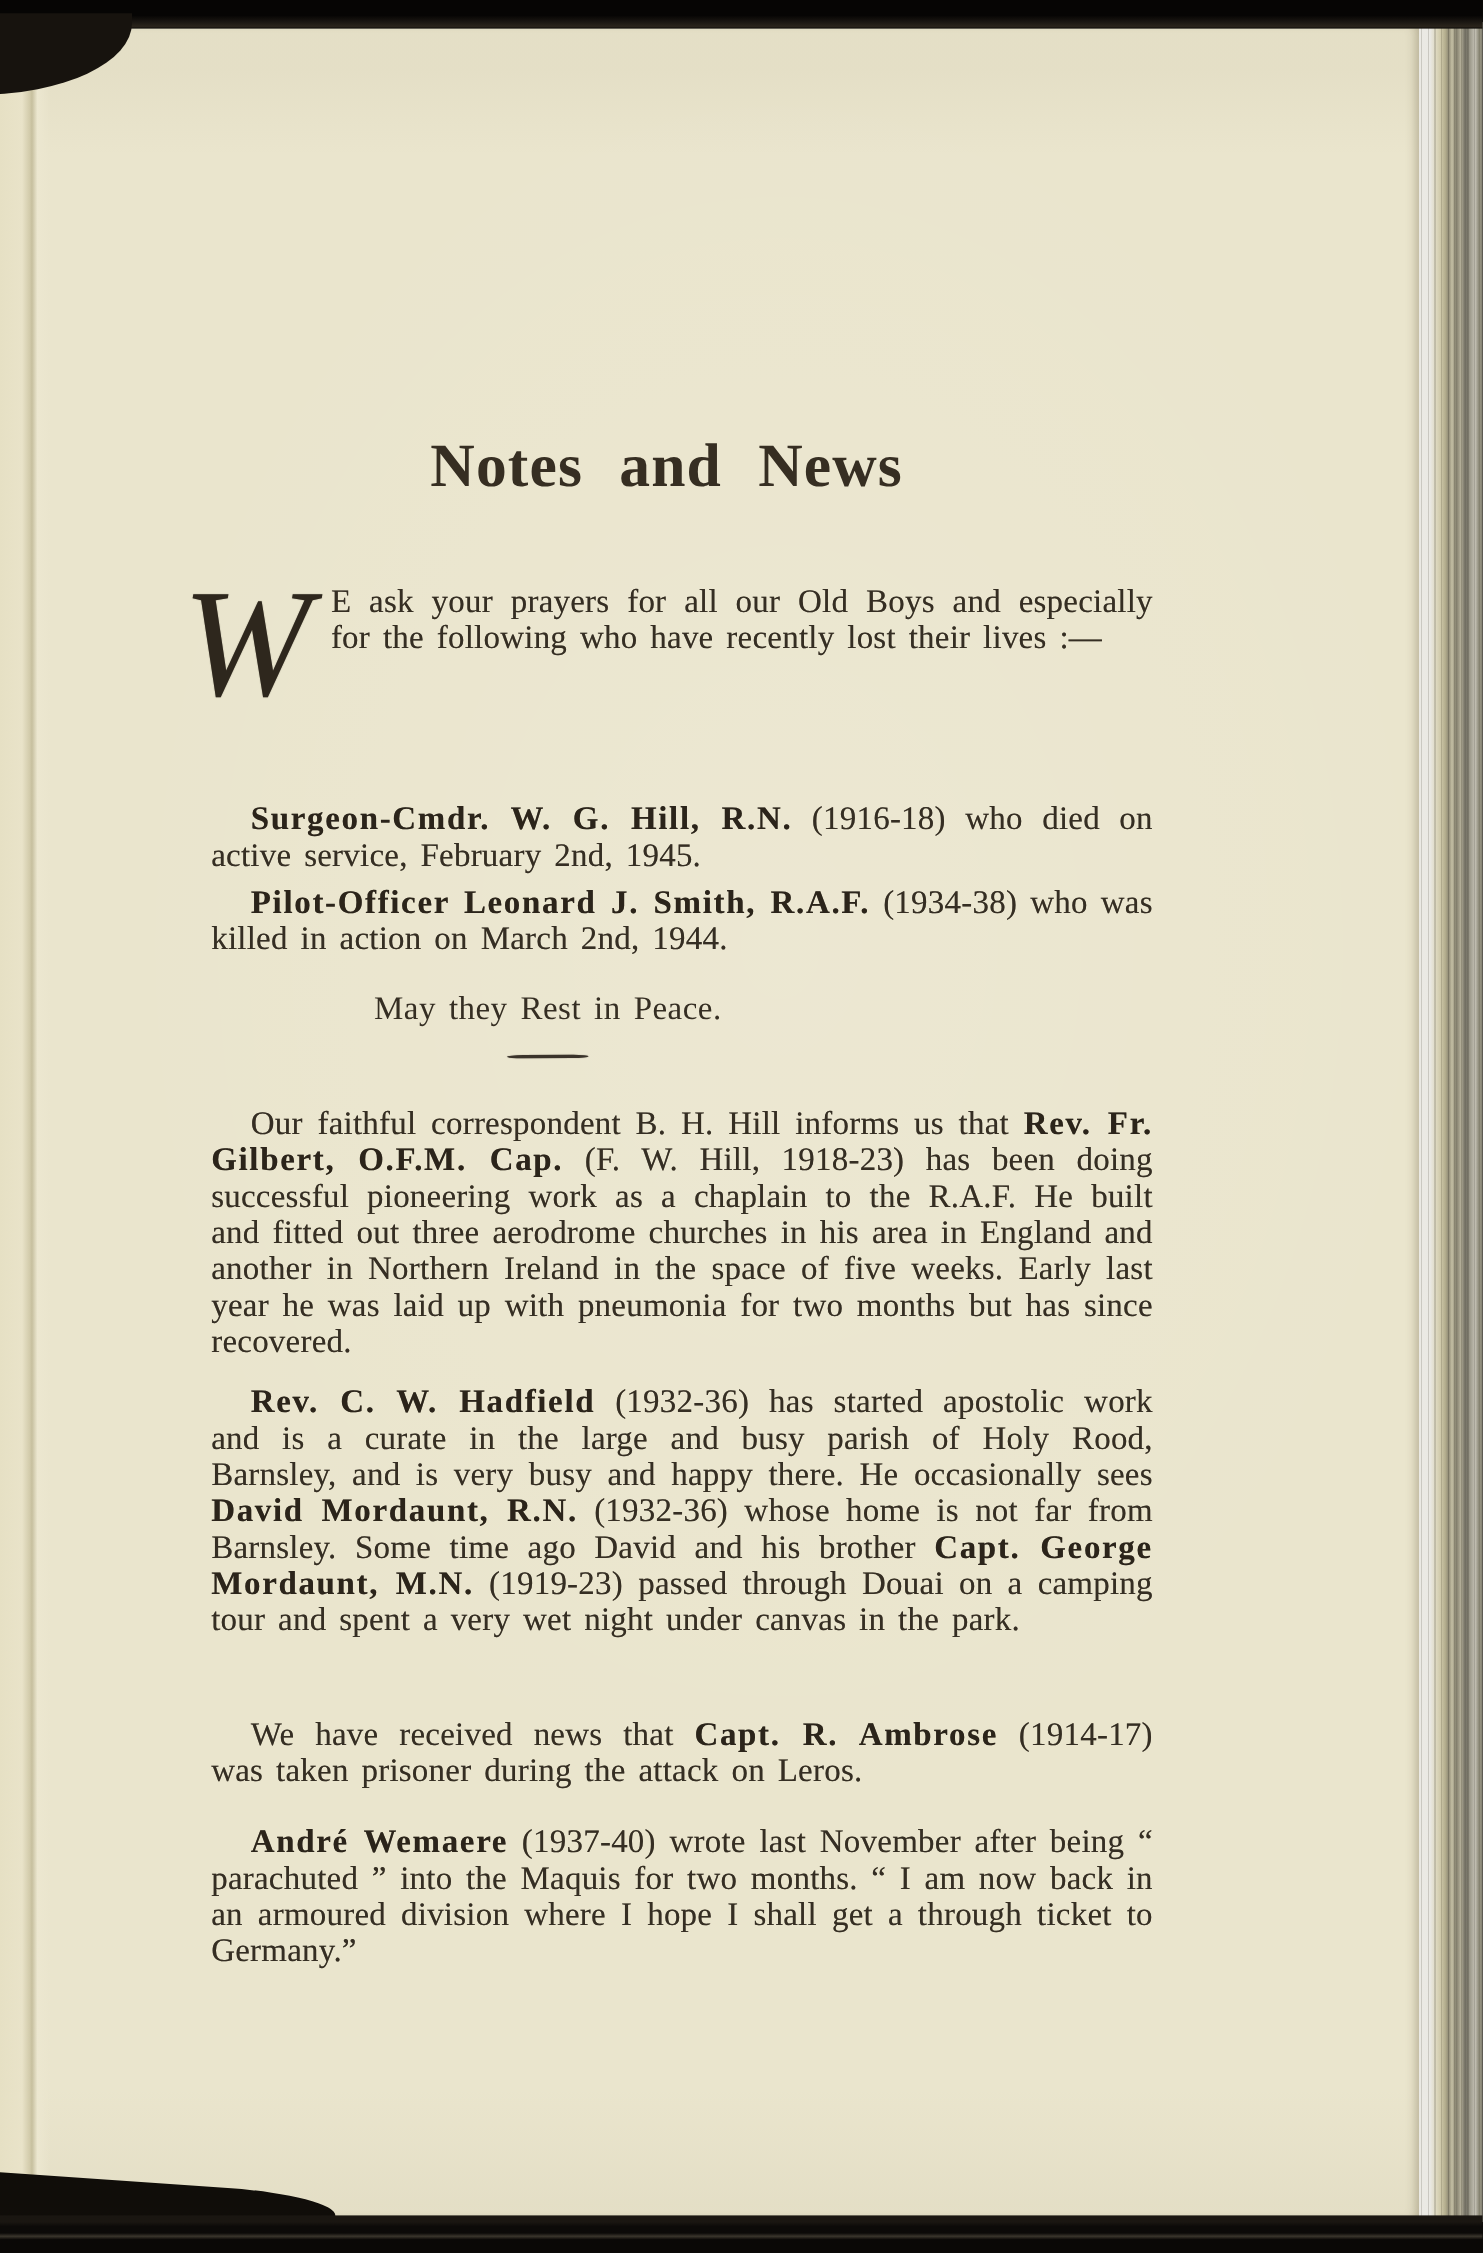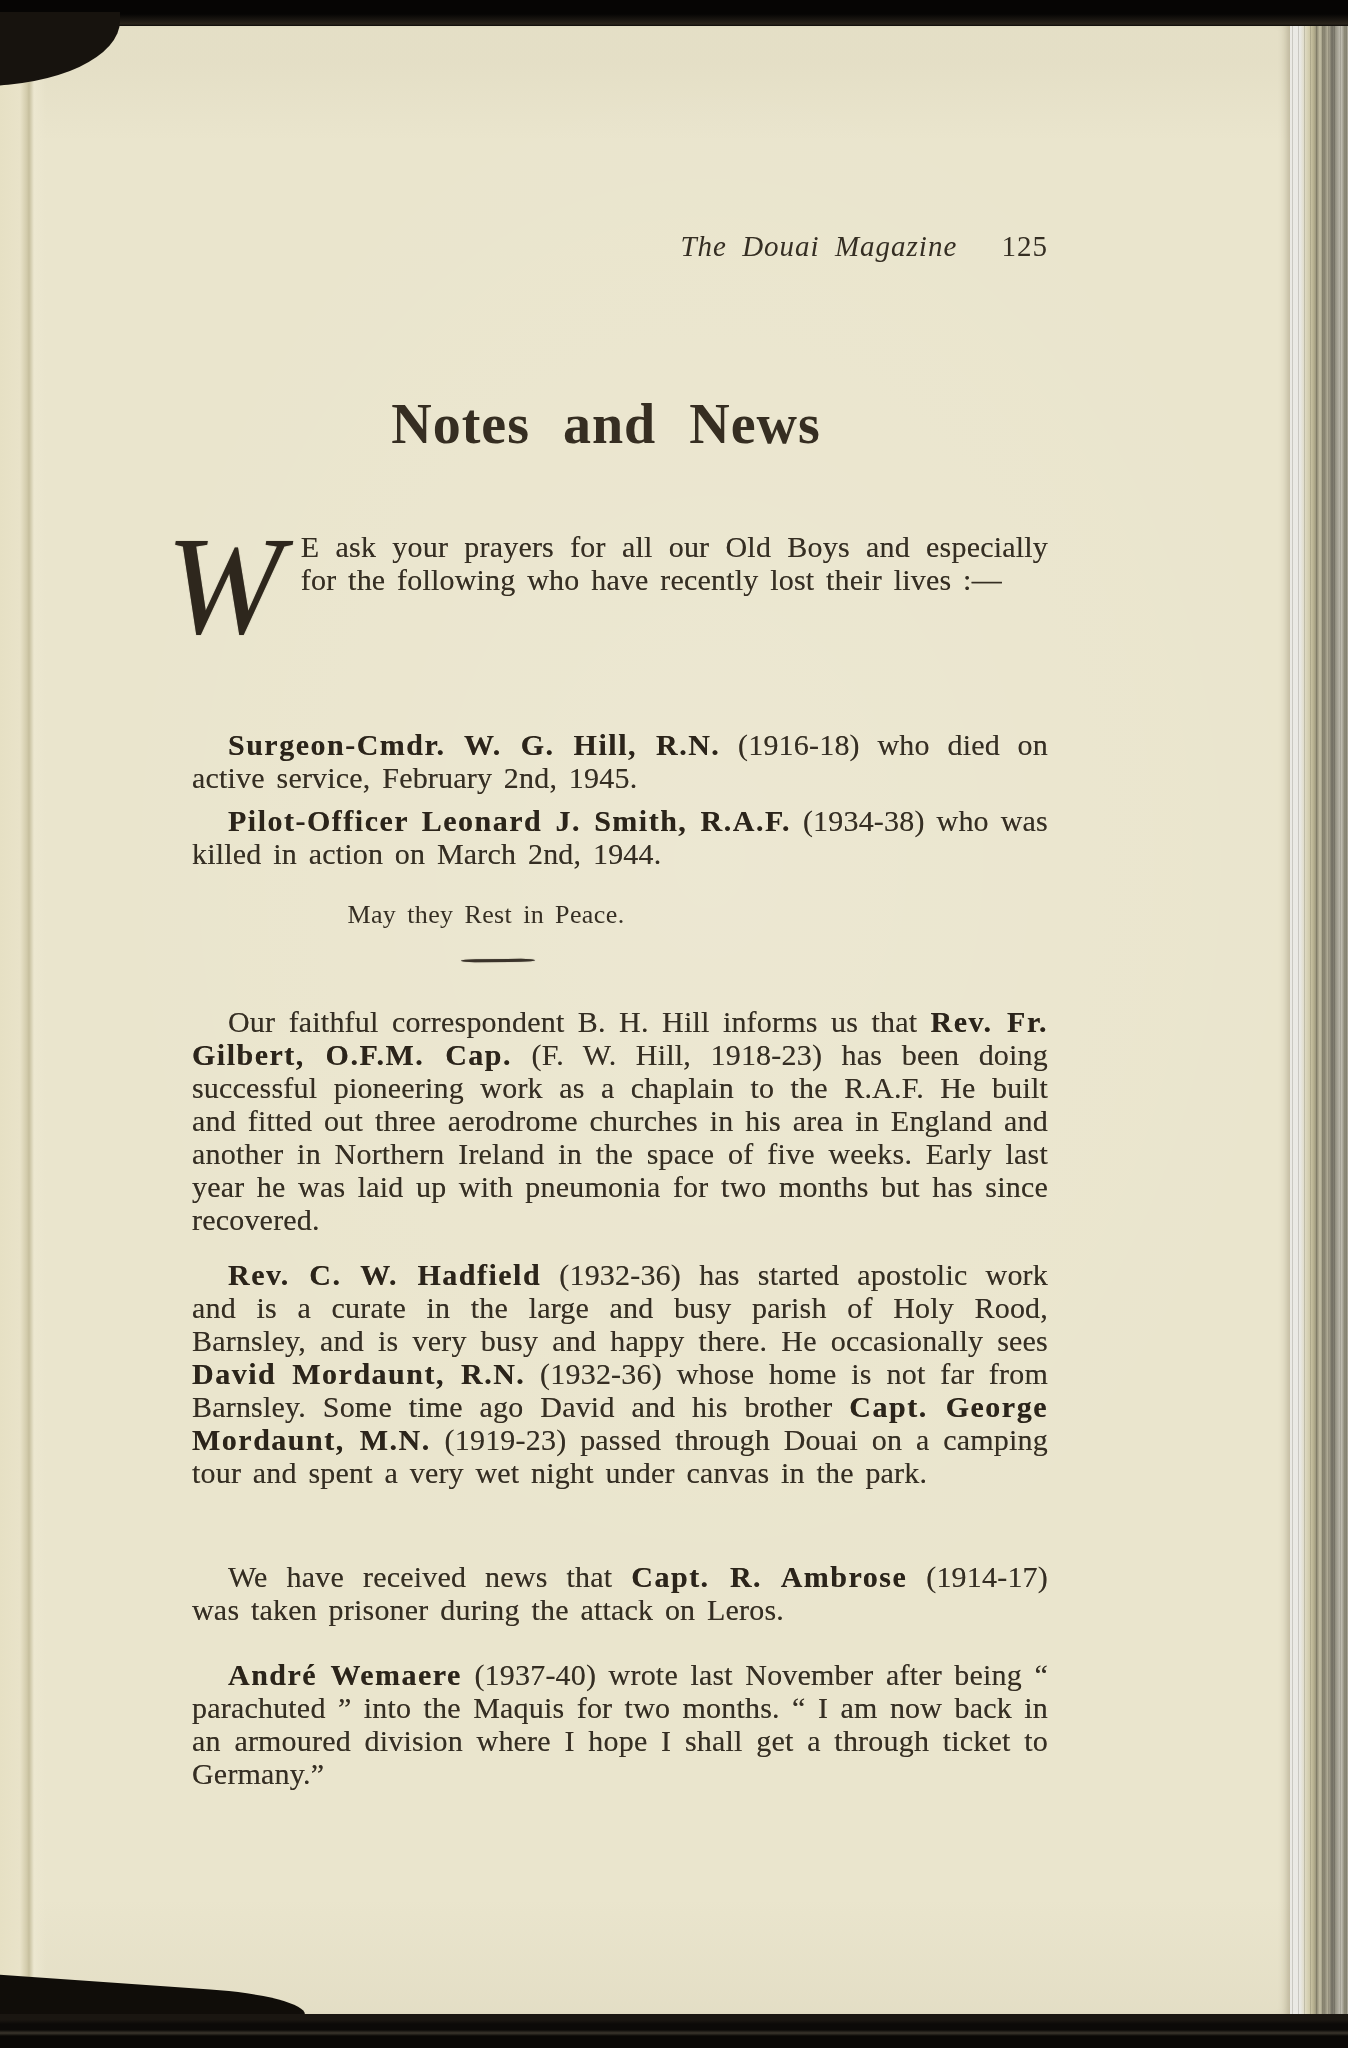--- a/index.html
+++ b/index.html
@@ -82,22 +82,22 @@
   .intro{top:530px;}
   .dropcap{
     float:left;font-size:140px;line-height:.72;font-style:italic;
     margin:6px 18px 0 -26px;color:#2e271d;
     text-shadow:0 0 1px rgba(46,39,29,.5);
   }
   .obit-1{top:652px;}
   .obit-2{top:728px;}
   .obit-3{top:804px;}
   .memorial{
-    left:180px;top:900px;width:612px;text-align:center;
-    font-size:26px;letter-spacing:.4px;word-spacing:4px;
+    left:192px;top:900px;width:612px;text-align:center;
+    font-size:30px;letter-spacing:.4px;word-spacing:4px;
   }
   .rule{
     left:461px;top:959px;width:74px;height:3px;
     background:#3a332a;border-radius:40%/100%;transform:rotate(-.4deg);
     box-shadow:0 0 1px rgba(58,51,42,.6);
   }
   .news-1{top:994px;margin-top:11px;}
   .news-2{top:1258px;}
   .news-3{top:1560px;}
   .news-4{top:1658px;}
@@ -108,24 +108,20 @@
 <div class="scene">
 
   <div class="pages-edge"></div>
 
   <div class="paper">
     <div class="crease"></div>
   </div>
 
   <div class="content">
 
-    <div class="running-header">
-      <span class="mag-title">The Douai Magazine</span>
-      <span class="page-num">125</span>
-    </div>
 
     <h1 class="title">Notes and News</h1>
 
     <p class="para intro"><span class="dropcap">W</span><span>E ask your prayers for all our Old Boys and especially for the following who have recently lost their lives :—</span></p>
 
 
     <p class="para indent obit-2"><span class="bold">Surgeon-Cmdr. W. G. Hill, R.N.</span><span> (1916-18) who died on active service, February 2nd, 1945.</span></p>
 
     <p class="para indent obit-3"><span class="bold">Pilot-Officer Leonard J. Smith, R.A.F.</span><span> (1934-38) who was killed in action on March 2nd, 1944.</span></p>
 

